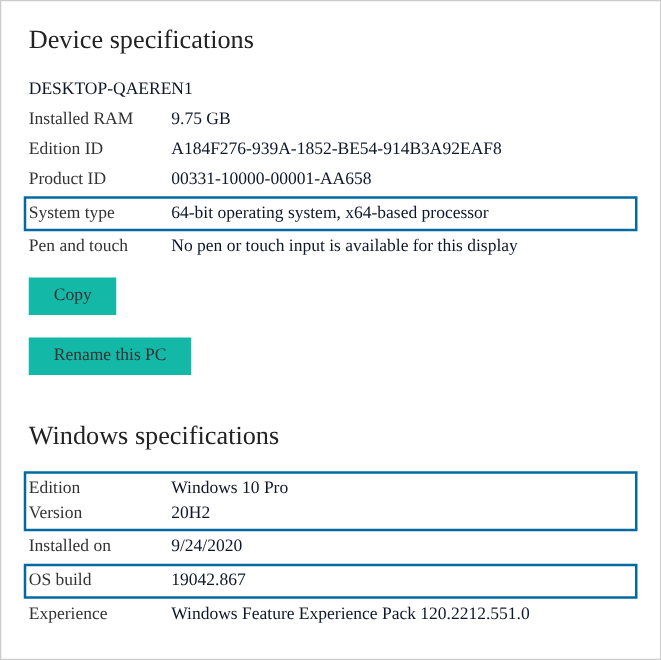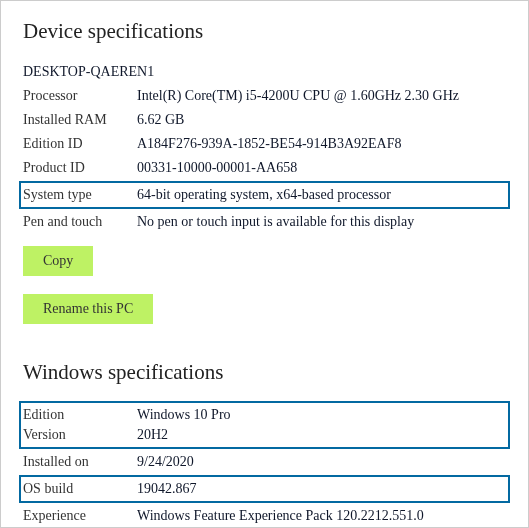--- a/index.html
+++ b/index.html
@@ -37,47 +37,43 @@
     .highlight {
       border: 2px solid #0369a1;
       margin: 1px -4px;
       padding: 2px 2px;
     }
     .highlight .row { padding: 2px 0; }
     button {
       font-family: inherit;
       font-size: 14px;
       color: #333;
-      background: #bef264;
+      background: #14b8a6;
       border: none;
       padding: 7px 20px;
       cursor: pointer;
       text-align: center;
     }
     .copy-btn { margin-bottom: 18px; }
     .rename-btn { margin-bottom: 28px; }
     .device-section { margin-bottom: 8px; }
   </style>
 </head>
 <body>
 
 <section class="device-section">
   <h2>Device specifications</h2>
 
   <div class="spec-rows">
     <div class="row">
       <span class="value">DESKTOP-QAEREN1</span>
     </div>
     <div class="row">
-      <span class="label">Processor</span>
-      <span class="value">Intel(R) Core(TM) i5-4200U CPU @ 1.60GHz   2.30 GHz</span>
-    </div>
-    <div class="row">
       <span class="label">Installed RAM</span>
-      <span class="value">6.62 GB</span>
+      <span class="value">9.75 GB</span>
     </div>
     <div class="row">
       <span class="label">Edition ID</span>
       <span class="value">A184F276-939A-1852-BE54-914B3A92EAF8</span>
     </div>
     <div class="row">
       <span class="label">Product ID</span>
       <span class="value">00331-10000-00001-AA658</span>
     </div>
     <div class="highlight">

